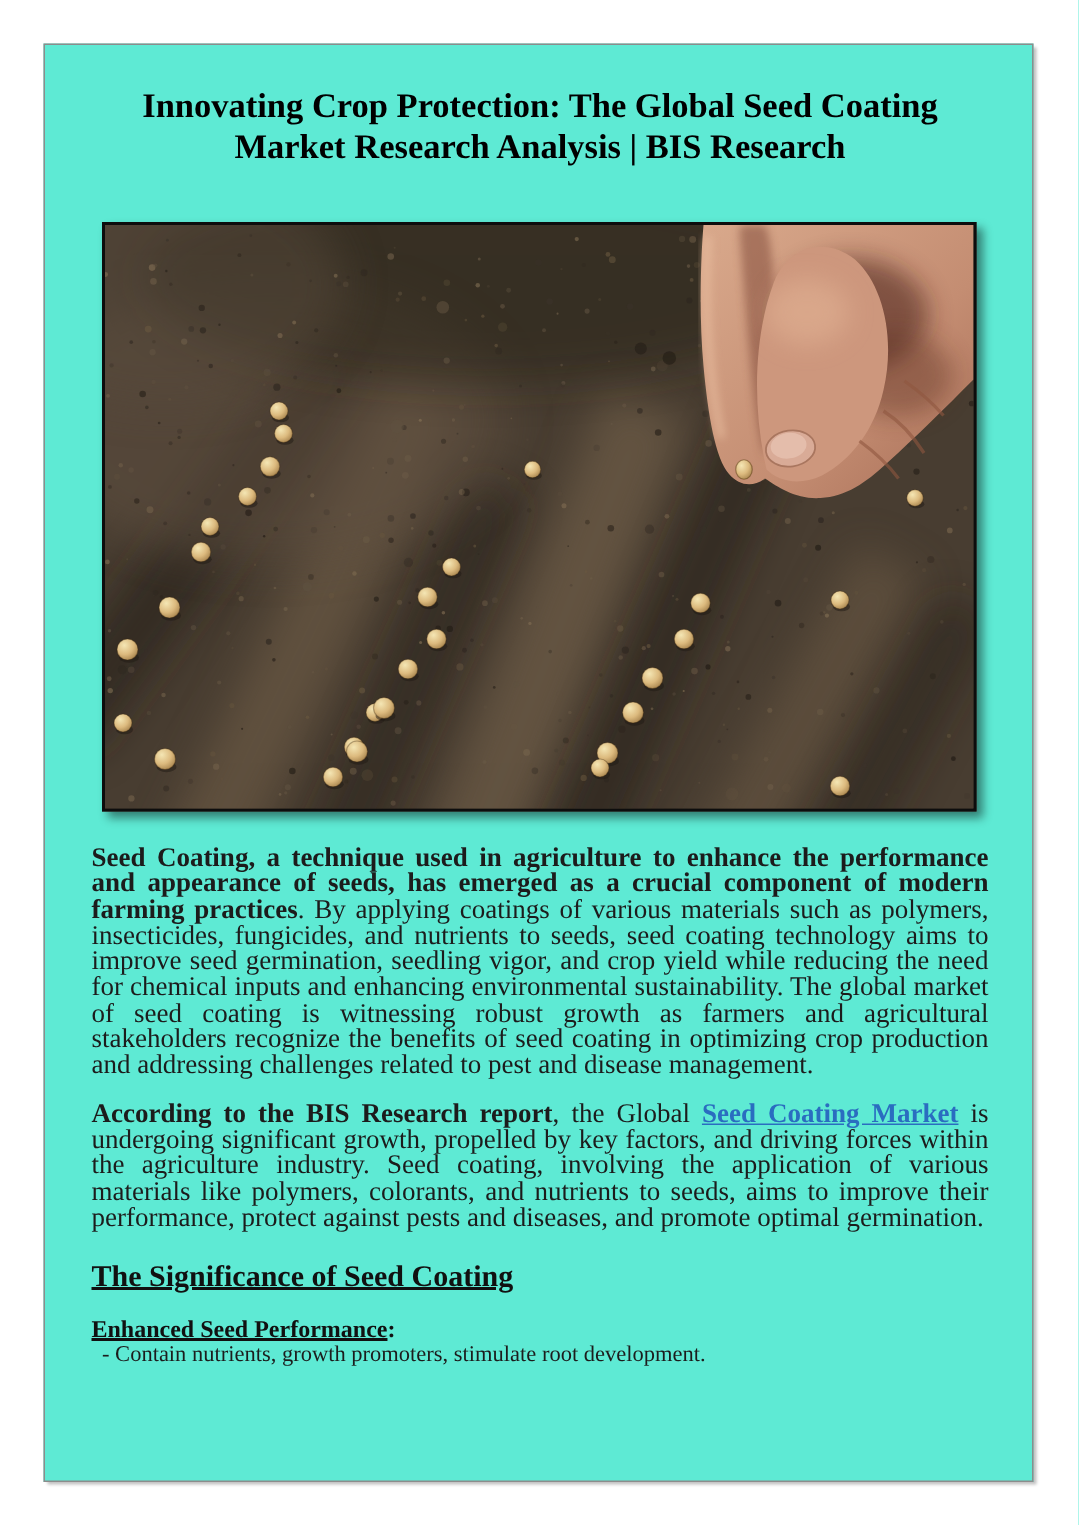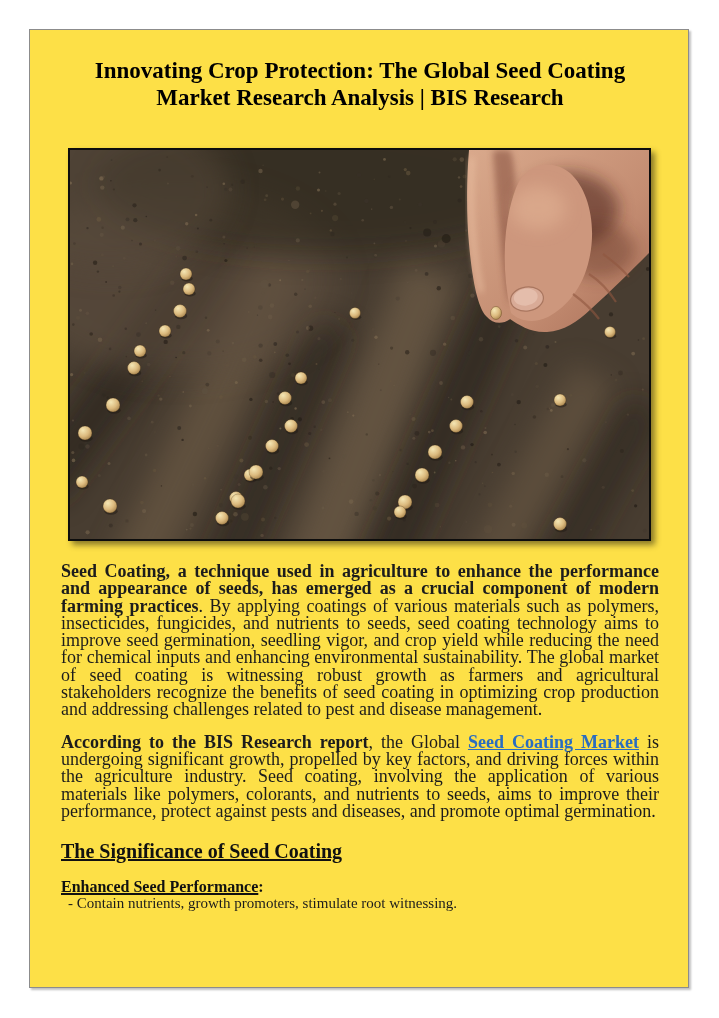--- a/index.html
+++ b/index.html
@@ -2,21 +2,21 @@
 <html><head>
 <meta charset="utf-8">
 <style>
   html,body{margin:0;padding:0;}
   body{
     width:719px;height:1018px;background:#ffffff;position:relative;
     font-family:"Liberation Serif", serif;color:#1c1c1c;
   }
   .page{
     position:absolute;left:29px;top:29px;width:660px;height:959px;
-    background:#fde047;border:1px solid #8c8c8c;
+    background:#5eead4;border:1px solid #8c8c8c;
     box-shadow:2px 2px 2px rgba(0,0,0,0.25);
     box-sizing:border-box;padding:27px 29px 0 31px;overflow:hidden;
   }
   h1.doc-title{
     margin:0 auto;font-size:23px;line-height:27px;font-weight:bold;
     text-align:center;color:#000000;max-width:586px;
   }
   figure.photo-frame{
     margin:37px 0 0 7px;padding:0;width:579px;height:389px;
     border:2px solid #0d0d0d;box-shadow:4px 4px 6px rgba(0,0,0,0.45);
@@ -608,16 +608,16 @@
   <p class="body-par" id="p1"><span class="b">Seed Coating, a technique used in agriculture to enhance the performance and appearance of seeds, has emerged as a crucial component of modern farming practices</span><span>. By applying coatings of various materials such as polymers, insecticides, fungicides, and nutrients to seeds, seed coating technology aims to improve seed germination, seedling vigor, and crop yield while reducing the need for chemical inputs and enhancing environmental sustainability. The global market of seed coating is witnessing robust growth as farmers and agricultural stakeholders recognize the benefits of seed coating in optimizing crop production and addressing challenges related to pest and disease management.</span></p>
 
   <p class="body-par" id="p2"><span class="b">According to the BIS Research report</span><span>, the Global </span><a class="doc-link" id="market-link" style="color: rgb(42, 109, 192);">Seed Coating Market</a><span> is undergoing significant growth, propelled by key factors, and driving forces within the agriculture industry. Seed coating, involving the application of various materials like polymers, colorants, and nutrients to seeds, aims to improve their performance, protect against pests and diseases, and promote optimal germination.</span></p>
 
   <h2 class="section-heading">The Significance of Seed Coating</h2>
 
 
   <p class="sub-heading"><span class="u">Enhanced Seed Performance</span><span>:</span></p>
 
   <div class="bullet-list">
-    <div class="bullet-item">- Contain nutrients, growth promoters, stimulate root witnessing.</div>
+    <div class="bullet-item">- Contain nutrients, growth promoters, stimulate root development.</div>
   </div>
 
 </div>
 
 </body></html>

